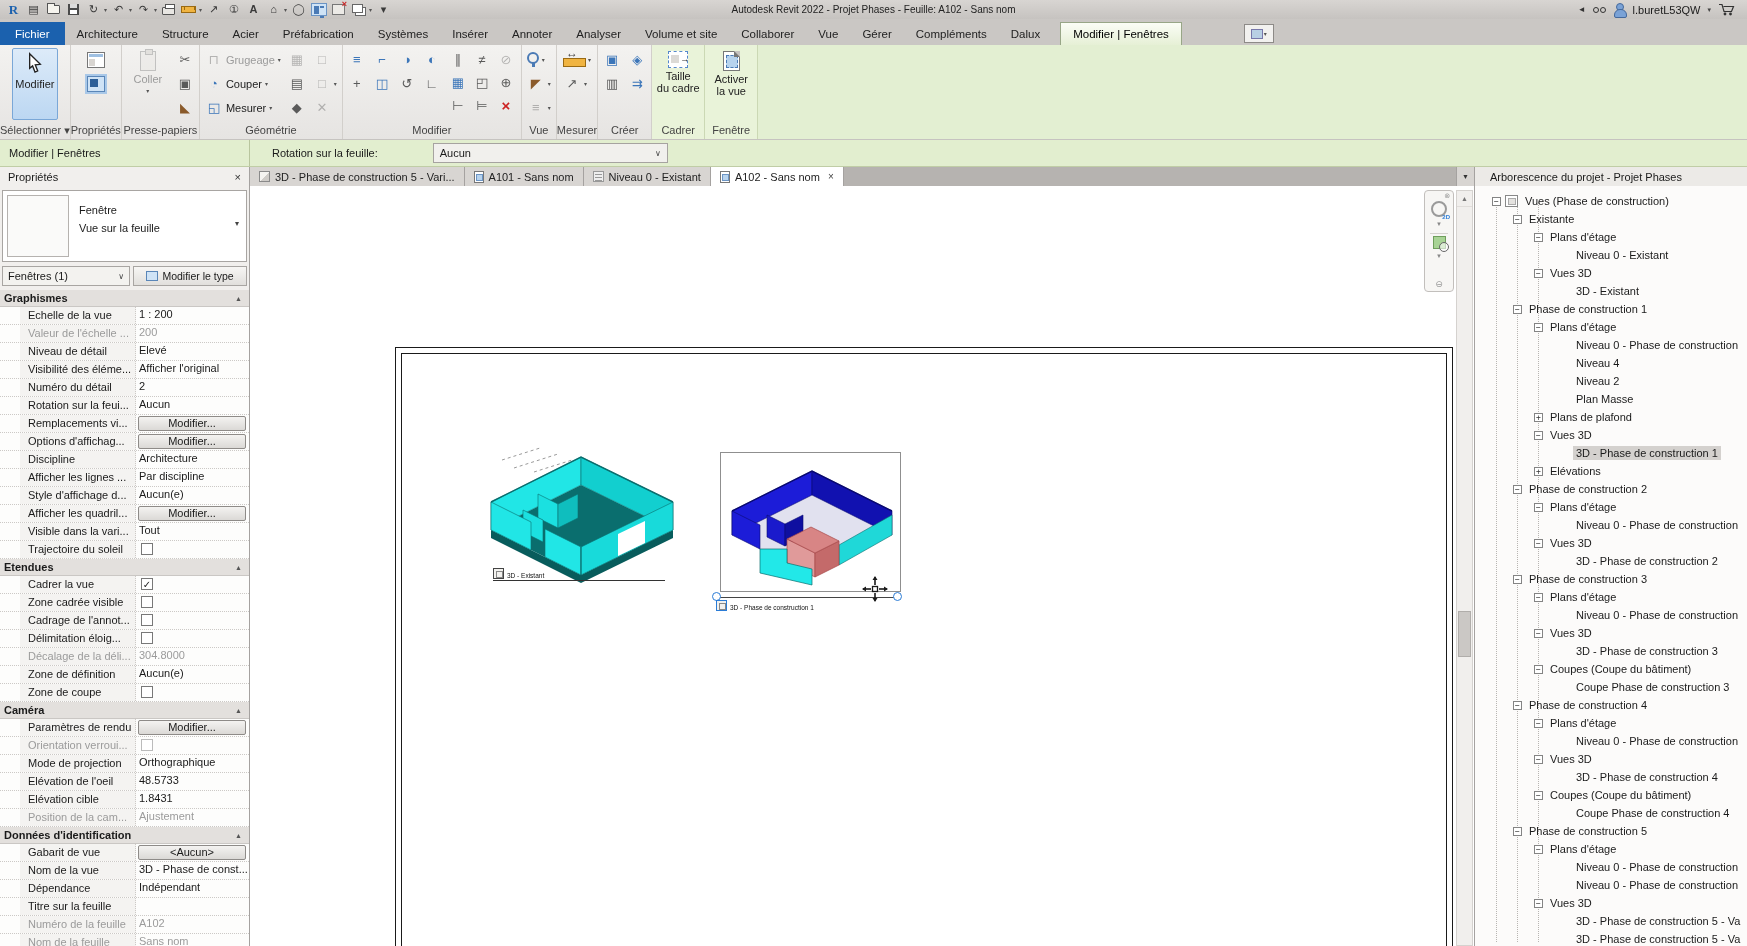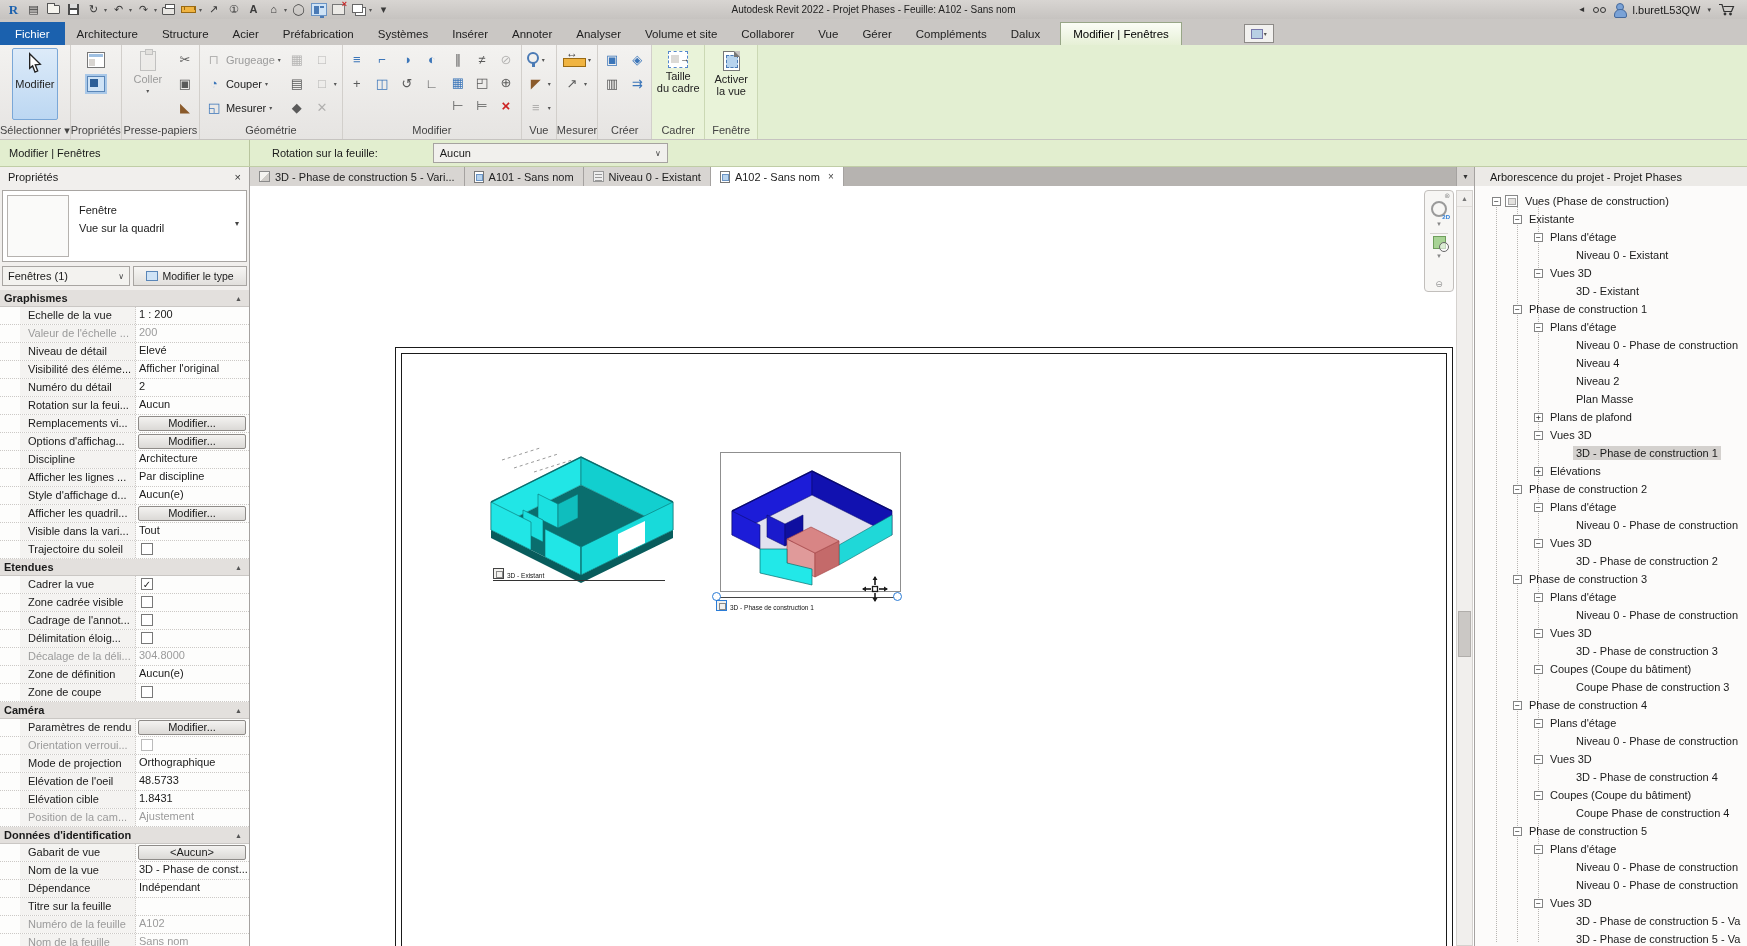--- a/index.html
+++ b/index.html
@@ -557,21 +557,21 @@
     <div id="vt-pin">▼</div>
     <div id="browserHeader">Arborescence du projet - Projet Phases</div>
   </div>
 
   <div id="main">
 
     <div id="props">
       <div id="typesel">
         <div id="ts-thumb"></div>
         <div id="ts-fam">Fenêtre</div>
-        <div id="ts-typ">Vue sur la quadril</div>
+        <div id="ts-typ">Vue sur la feuille</div>
         <div id="ts-arrow">▾</div>
       </div>
       <div id="filrow">
         <div id="filter">
           <span>Fenêtres (1)</span>
           <span class="sel-arrow">∨</span>
         </div>
         <div id="edittype">
           <span class="et-ic"></span>
           <span>Modifier le type</span>

